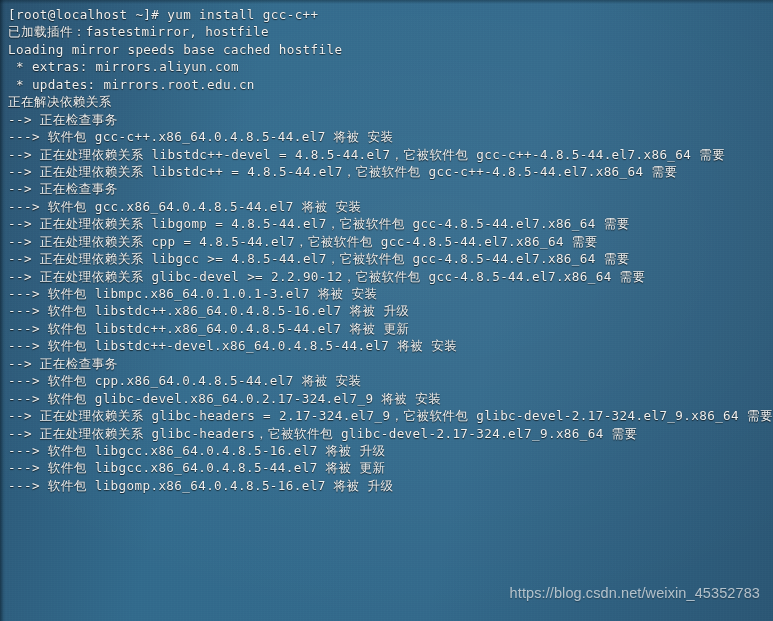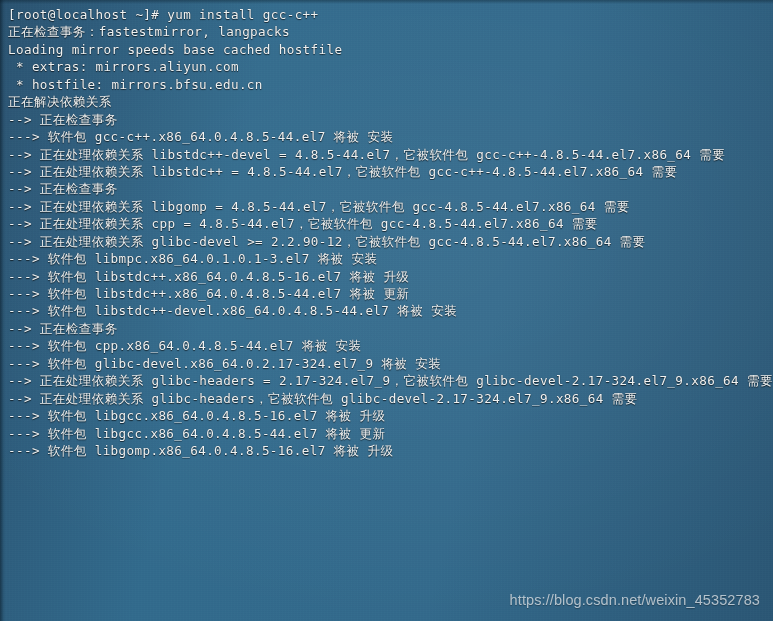--- a/index.html
+++ b/index.html
@@ -67,49 +67,51 @@
     white-space: pre;
     text-shadow: 0 1px 1px rgba(0,0,0,0.62), 0 0 1px rgba(0,0,0,0.45);
     overflow: hidden;
   }
   .line.cjk {
     font-family: "DejaVu Sans Mono", "Liberation Mono", monospace;
   }
   #watermark {
     position: absolute;
     right: 13px;
-    bottom: 13px;
+    bottom: 20px;
     font-family: "Liberation Sans", "DejaVu Sans", sans-serif;
     font-size: 14.5px;
     letter-spacing: 0.1px;
     color: rgba(228,234,238,0.74);
     text-shadow: 0 1px 1px rgba(0,0,0,0.30);
     white-space: nowrap;
     pointer-events: none;
   }
 </style>
 </head>
 <body>
 
 <div id="terminal">
 
   <div id="screen">
     <div class="line cjk">[root@localhost ~]# yum install gcc-c++</div>
-    <div class="line cjk">正在检查事务：fastestmirror, langpacks</div>
+    <div class="line cjk">已加载插件：fastestmirror, hostfile</div>
     <div class="line cjk">Loading mirror speeds base cached hostfile</div>
     <div class="line cjk"> * extras: mirrors.aliyun.com</div>
-    <div class="line cjk"> * hostfile: mirrors.bfsu.edu.cn</div>
+    <div class="line cjk"> * updates: mirrors.root.edu.cn</div>
     <div class="line cjk">正在解决依赖关系</div>
     <div class="line cjk">--&gt; 正在检查事务</div>
     <div class="line cjk">---&gt; 软件包 gcc-c++.x86_64.0.4.8.5-44.el7 将被 安装</div>
     <div class="line cjk">--&gt; 正在处理依赖关系 libstdc++-devel = 4.8.5-44.el7，它被软件包 gcc-c++-4.8.5-44.el7.x86_64 需要</div>
     <div class="line cjk">--&gt; 正在处理依赖关系 libstdc++ = 4.8.5-44.el7，它被软件包 gcc-c++-4.8.5-44.el7.x86_64 需要</div>
     <div class="line cjk">--&gt; 正在检查事务</div>
+    <div class="line cjk">---&gt; 软件包 gcc.x86_64.0.4.8.5-44.el7 将被 安装</div>
     <div class="line cjk">--&gt; 正在处理依赖关系 libgomp = 4.8.5-44.el7，它被软件包 gcc-4.8.5-44.el7.x86_64 需要</div>
     <div class="line cjk">--&gt; 正在处理依赖关系 cpp = 4.8.5-44.el7，它被软件包 gcc-4.8.5-44.el7.x86_64 需要</div>
+    <div class="line cjk">--&gt; 正在处理依赖关系 libgcc &gt;= 4.8.5-44.el7，它被软件包 gcc-4.8.5-44.el7.x86_64 需要</div>
     <div class="line cjk">--&gt; 正在处理依赖关系 glibc-devel &gt;= 2.2.90-12，它被软件包 gcc-4.8.5-44.el7.x86_64 需要</div>
     <div class="line cjk">---&gt; 软件包 libmpc.x86_64.0.1.0.1-3.el7 将被 安装</div>
     <div class="line cjk">---&gt; 软件包 libstdc++.x86_64.0.4.8.5-16.el7 将被 升级</div>
     <div class="line cjk">---&gt; 软件包 libstdc++.x86_64.0.4.8.5-44.el7 将被 更新</div>
     <div class="line cjk">---&gt; 软件包 libstdc++-devel.x86_64.0.4.8.5-44.el7 将被 安装</div>
     <div class="line cjk">--&gt; 正在检查事务</div>
     <div class="line cjk">---&gt; 软件包 cpp.x86_64.0.4.8.5-44.el7 将被 安装</div>
     <div class="line cjk">---&gt; 软件包 glibc-devel.x86_64.0.2.17-324.el7_9 将被 安装</div>
     <div class="line cjk">--&gt; 正在处理依赖关系 glibc-headers = 2.17-324.el7_9，它被软件包 glibc-devel-2.17-324.el7_9.x86_64 需要</div>
     <div class="line cjk">--&gt; 正在处理依赖关系 glibc-headers，它被软件包 glibc-devel-2.17-324.el7_9.x86_64 需要</div>

